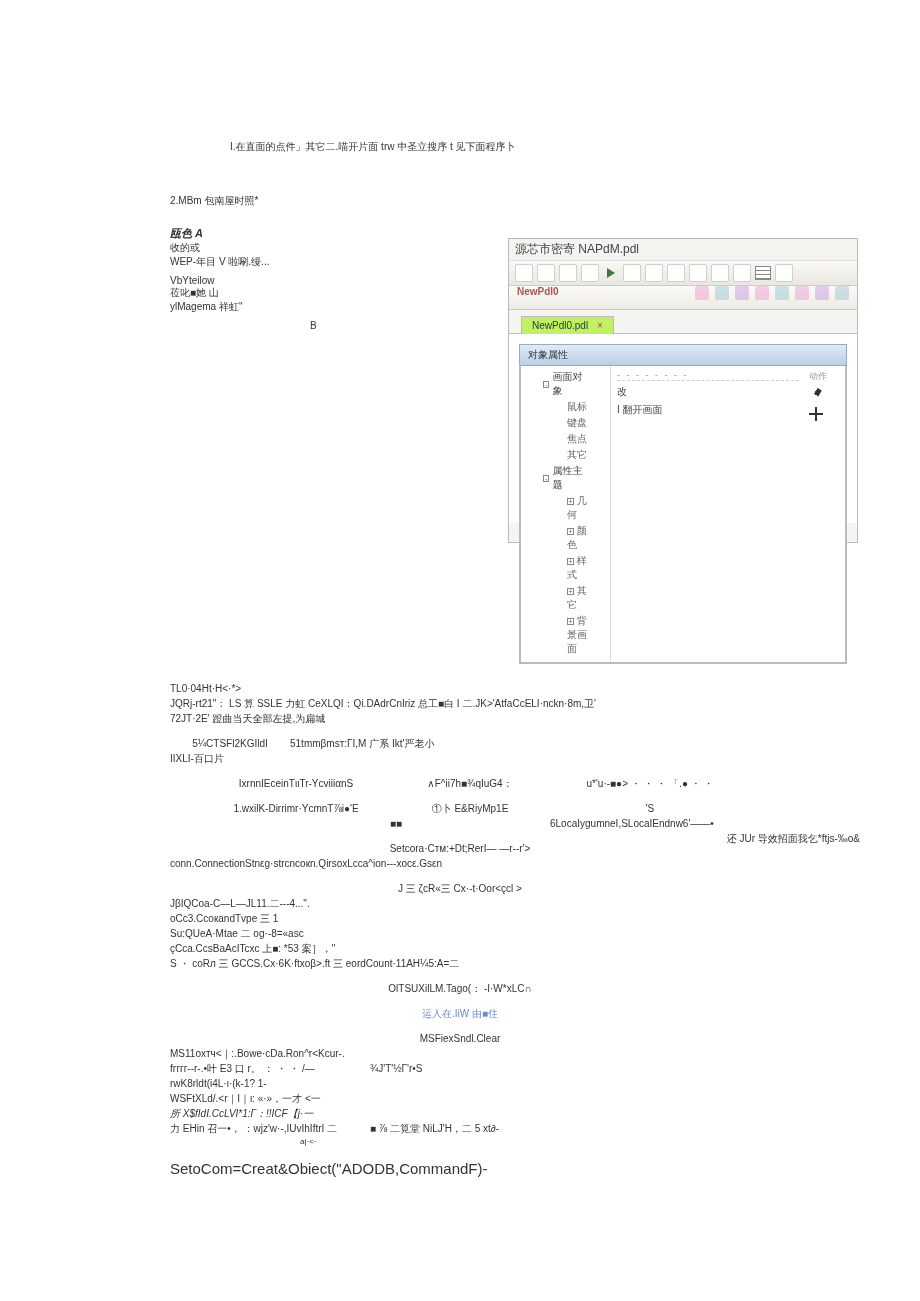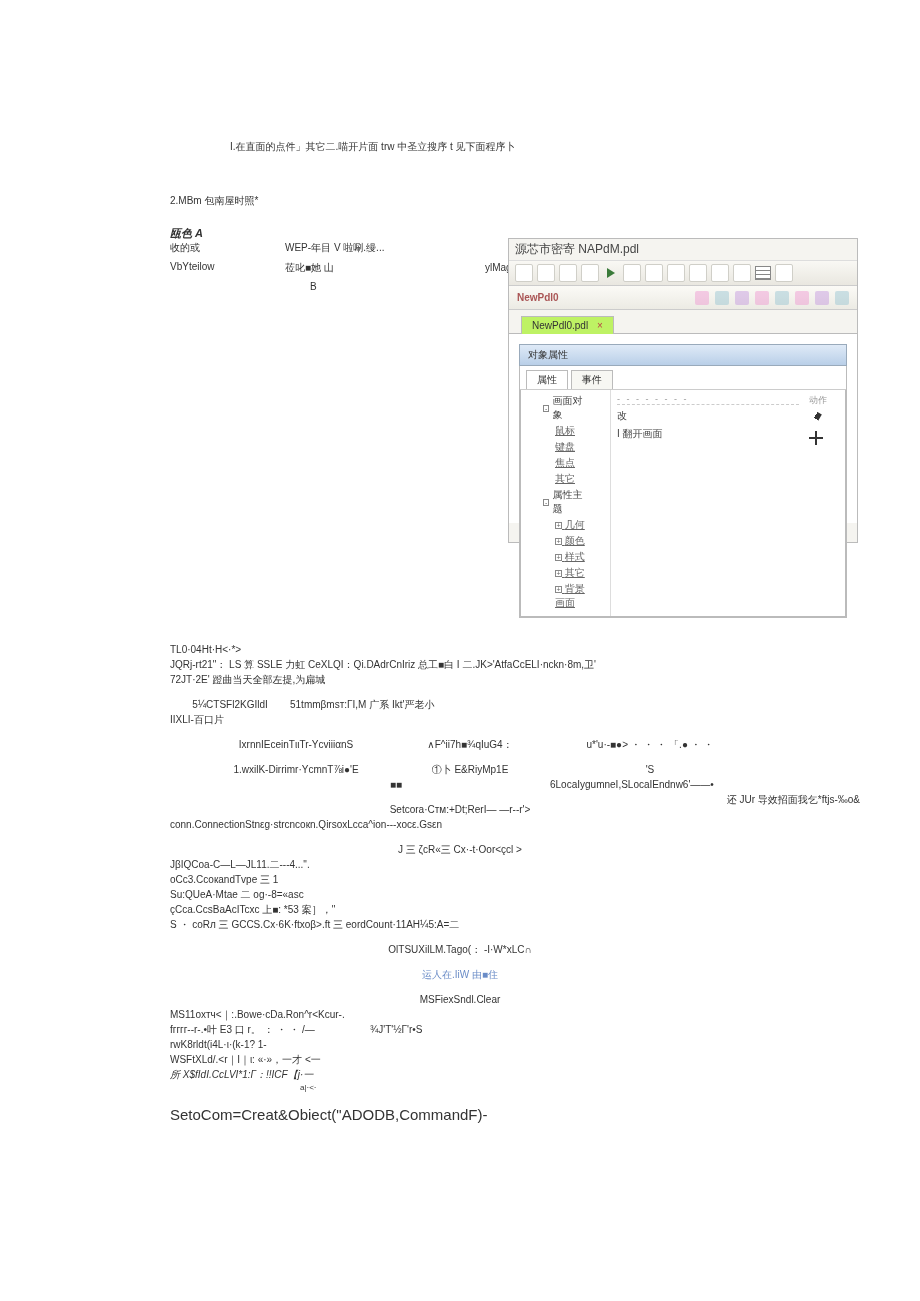--- a/index.html
+++ b/index.html
@@ -9,21 +9,21 @@
     background: #fff;
     font-family: Arial, "Microsoft YaHei", sans-serif;
     font-size: 10px;
     color: #333;
     position: relative;
     padding: 140px 170px 40px 170px;
   }
   .line1 { margin-left: 60px; margin-bottom: 40px; }
   .line2 { margin-bottom: 18px; }
   .italic-a { font-style: italic; font-weight: bold; font-size: 11px; }
-  .row { display: flex; gap: 60px; margin-bottom: 6px; }
+  .row { display: flex; margin-bottom: 6px; flex-direction: column; }
   .row .c1 { width: 55px; }
   .row .c2 { width: 140px; }
   .row .c3 { width: 100px; }
   .b-letter { margin-left: 140px; margin-top: 6px; }
 
   
   .appwin {
     position: absolute;
     left: 508px; top: 238px;
     width: 350px; height: 305px;
@@ -38,21 +38,21 @@
     height: 26px;
     background: linear-gradient(#f9f8f4,#e9e7e0);
     border-top:1px solid #ddd; border-bottom:1px solid #ccc;
     display:flex; align-items:center; padding:0 6px; gap:4px;
   }
   .tbtn { width:18px; height:18px; border:1px solid #d0cfc8; background:#fff; border-radius:2px;}
   .tplay { width:0;height:0;border-left:8px solid #3a7a3a;border-top:5px solid transparent;border-bottom:5px solid transparent; margin:0 4px;}
   .tgrid { width:16px;height:14px;border:1px solid #888;background:repeating-linear-gradient(#fff,#fff 3px,#888 3px,#888 4px);}
   .appwin .subbar {
     height:24px; background:linear-gradient(#fbfaf6,#ecebe4);
-    border-bottom:1px solid #ccc; display:flex; align-items:center; padding:0 8px; gap:6px;
+    border-bottom:1px solid #ccc; display:flex; align-items:flex-start; padding:0 8px; gap:6px;
   }
   .subbar .label { color:#a55; font-weight:bold; font-size:10px;}
   .subbar .ico { width:14px;height:14px; background:#e8c; border-radius:2px; opacity:.4;}
   .subbar .ico.b { background:#8bc;}
   .subbar .ico.v { background:#b8d;}
   .tab {
     display:inline-block; background:#bef264; border:1px solid #bbb; border-bottom:none;
     padding:3px 10px; margin:6px 0 0 12px; font-size:10px; position:relative;
   }
   .tab .x { color:#b44; margin-left:6px;}
@@ -60,21 +60,21 @@
   .panel-head {
     background:linear-gradient(#dfeaf7,#b9cfe8); border:1px solid #9ab; padding:3px 8px;
     font-size:10px; color:#333;
   }
   .panel-body { border:1px solid #bbb; border-top:none; display:flex; background:#fff;}
   .panel-tabs { padding:4px 0 0 6px; border-bottom:1px solid #ccc;}
   .ptab { display:inline-block; border:1px solid #bbb; border-bottom:none; padding:2px 10px; background:#f7f7f3; font-size:10px;}
   .ptab.active { background:#fff;}
   .treecol { width:90px; border-right:1px solid #ddd; padding:4px 22px;}
   .treecol .grp { color:#444; font-size:10px; display:flex; align-items:center; gap:3px; margin-bottom:2px;}
-  .treecol .item { color:#666; font-size:10px; margin-left:12px; margin-bottom:2px;text-decoration:underline;}
+  .treecol .item { color:#666; font-size:10px; margin-left:24px; margin-bottom:2px;}
   .treecol .sq { width:7px;height:7px;border:1px solid #888;display:inline-block;font-size:7px;line-height:6px;text-align:center;color:#666;}
   .midcol { flex:1; padding:4px 6px;}
   .midcol .hd { color:#999; font-size:9px; border-bottom:1px dashed #ccc; margin-bottom:4px;}
   .midcol .ritem { font-size:10px; color:#444; margin-bottom:4px;}
   .rightcol { width:40px; padding:4px; }
   .rightcol .rh { color:#999; font-size:9px;}
   .curs1 { width:10px;height:14px; margin:4px 0; background:conic-gradient(#333 0 25%,transparent 0 100%); transform:rotate(30deg);}
   .curs2 { width:14px;height:14px; margin:6px 0; position:relative;}
   .curs2::before,.curs2::after{content:"";position:absolute;background:#333;}
   .curs2::before{left:6px;top:0;width:2px;height:14px;}
@@ -142,24 +142,20 @@
     <div class="ico v"></div>
     <div class="ico b"></div>
   </div>
   <div class="tab">
     <span>NewPdl0.pdl</span>
     <span class="x">×</span>
   </div>
   <div class="panel-outer">
     <div class="panel-head">对象属性</div>
     <div style="border:1px solid #bbb;border-top:none;background:#fff;">
-      <div class="panel-tabs">
-        <span class="ptab active">属性</span>
-        <span class="ptab">事件</span>
-      </div>
       <div class="panel-body">
         <div class="treecol">
           <div class="grp">
               <span class="sq">-</span>
               <span>画面对象</span>
             </div>
           <div class="item">鼠标</div>
           <div class="item">键盘</div>
           <div class="item">焦点</div>
           <div class="item">其它</div>
@@ -225,15 +221,19 @@
   <div class="blockspace bluish">运人在.IiW 由■住</div>
   <div class="blockspace">MSFiexSndl.Clear</div>
   <div>MS11oxтч&lt;｜:.Bowe·cDa.Ron^r&lt;Kcur-.</div>
   <div class="flexrow">
     <span style="width:200px">fгггг--r-.•叶 E3 口 r。 ： ・ ・ /—</span>
     <span>¾J'T'½Г'r•S</span>
   </div>
   <div>rwK8rldt(i4L·ι·(k-1?                    1-</div>
   <div>WSFtXLd/.&lt;r｜I｜ι: «·»，一才 &lt;一</div>
   <div class="ital">所 X$fIdI.CcLVI*1:Г：!!ICF【j·一</div>
+  <div class="flexrow">
+    <span style="width:200px">力 EHin 召一•， ：wjz'w·-,IUvIhIftrI 二</span>
+    <span>■ ⅞ 二筧堂 NiLJ'H，二 5 xt∂-</span>
+  </div>
   <div style="margin-left:130px;font-size:8px;">a|·&lt;·</div>
   <div class="bigline">SetoCom=Creat&amp;Obiect("ADODB,CommandF)-</div>
 </div>
 
 </body></html>

